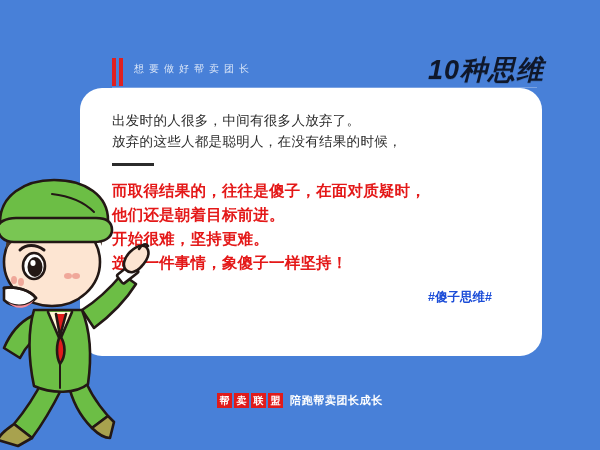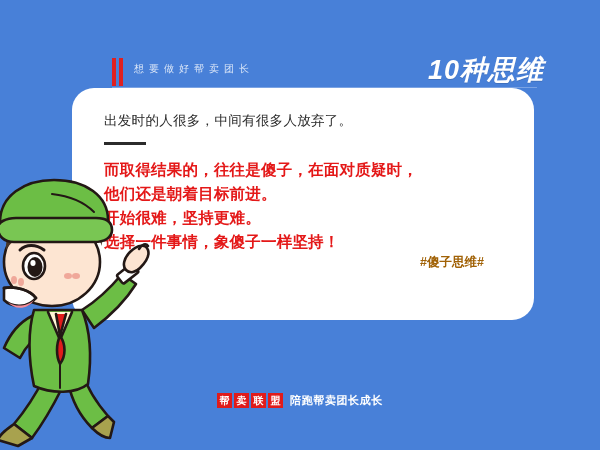--- a/index.html
+++ b/index.html
@@ -40,34 +40,34 @@
   }
   .header-rule {
     position:absolute;
     left:100px; top:37px;
     width:425px; height:1px;
     background:rgba(255,255,255,.28);
   }
   .header-title {
     position:absolute;
     right:68px; top:2px;
-    color:#ffffff;
+    color:#0f172a;
     font-size:27px;
     font-weight:bold;
     font-style:italic;
     white-space:nowrap;
     letter-spacing:1px;
     text-shadow:0 1px 0 rgba(0,0,0,.12);
   }
 
   
   .card {
     position:absolute;
-    left:72px; top:88px;
-    width:462px; height:232px;
+    left:80px; top:88px;
+    width:462px; height:268px;
     background:#ffffff;
     border-radius:22px;
     z-index:3;
   }
   .card-inner {
     position:absolute;
     left:32px; top:22px;
     right:18px;
   }
   .para-dark {
@@ -83,23 +83,24 @@
     margin:11px 0 13px 0;
   }
   .para-red {
     color:#e41818;
     font-size:15.5px;
     line-height:24px;
     font-weight:bold;
     letter-spacing:.2px;
   }
   .hashtag {
+    margin-top:14px;
     text-align:right;
     padding-right:32px;
-    color:#a16207;
+    color:#1d4ed8;
     font-size:12.5px;
     font-weight:bold;
   }
 
   
   .footer {
     position:absolute;
     left:0; bottom:42px;
     width:600px;
     display:flex;
@@ -148,20 +149,21 @@
   <div class="header-sub">想要做好帮卖团长</div>
   <div class="header-rule"></div>
   <div class="header-title">10种思维</div>
 </div>
 
 <div class="card">
   <div class="card-inner">
 
     <div class="para-dark">
       <div>出发时的人很多，中间有很多人放弃了。</div>
+      <div>放弃的这些人都是聪明人，在没有结果的时候，</div>
     </div>
 
     <div class="divider"></div>
 
     <div class="para-red">
       <div>而取得结果的，往往是傻子，在面对质疑时，</div>
       <div>他们还是朝着目标前进。</div>
       <div>开始很难，坚持更难。</div>
       <div>选择一件事情，象傻子一样坚持！</div>
     </div>

